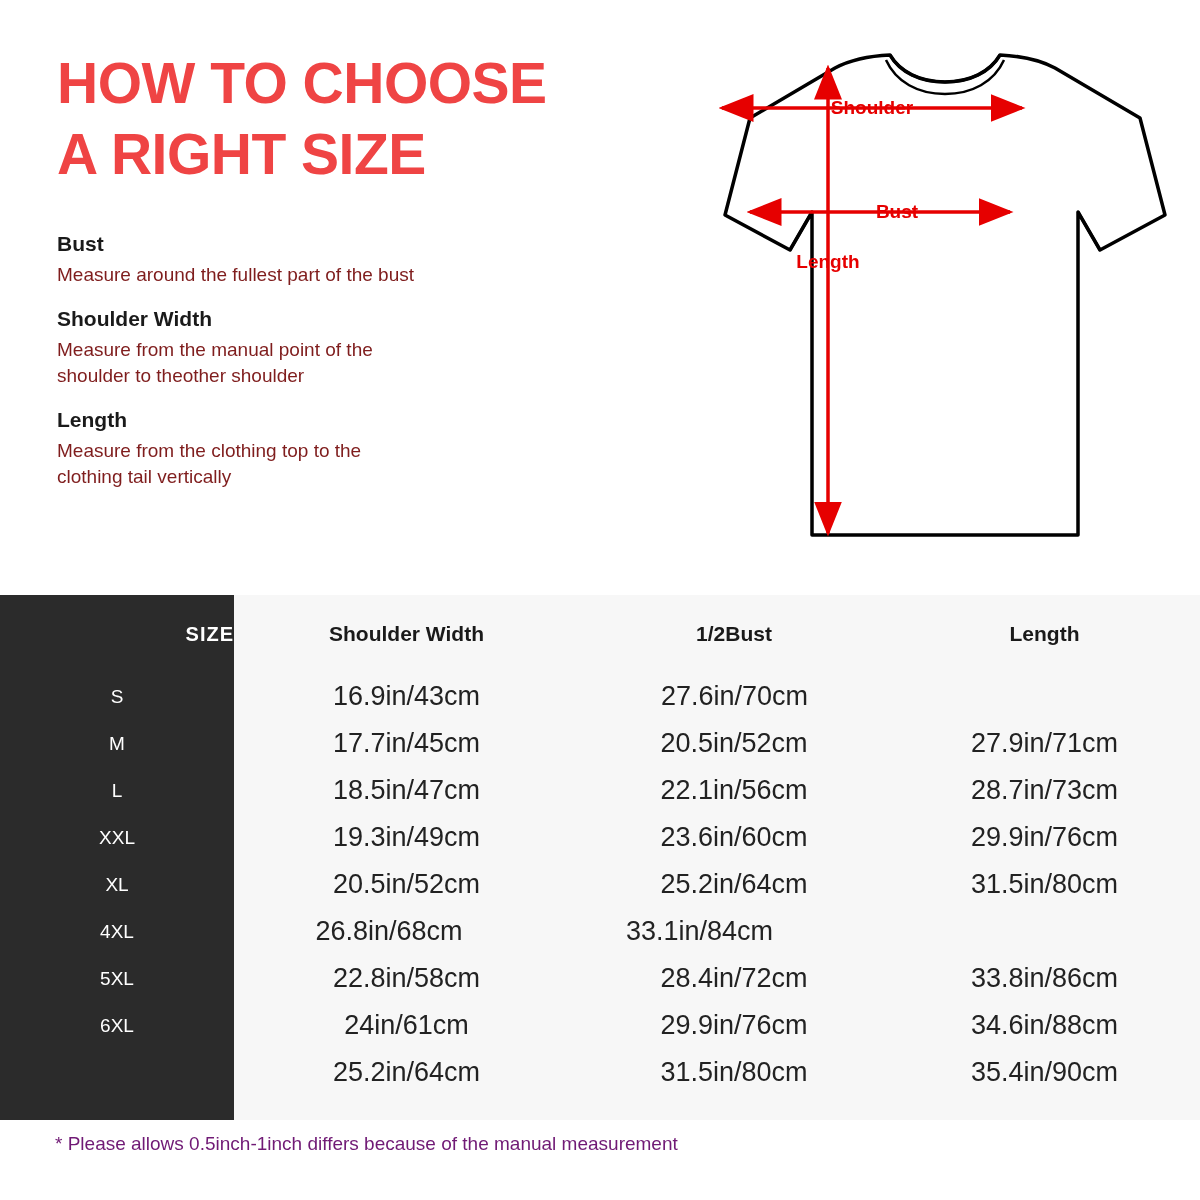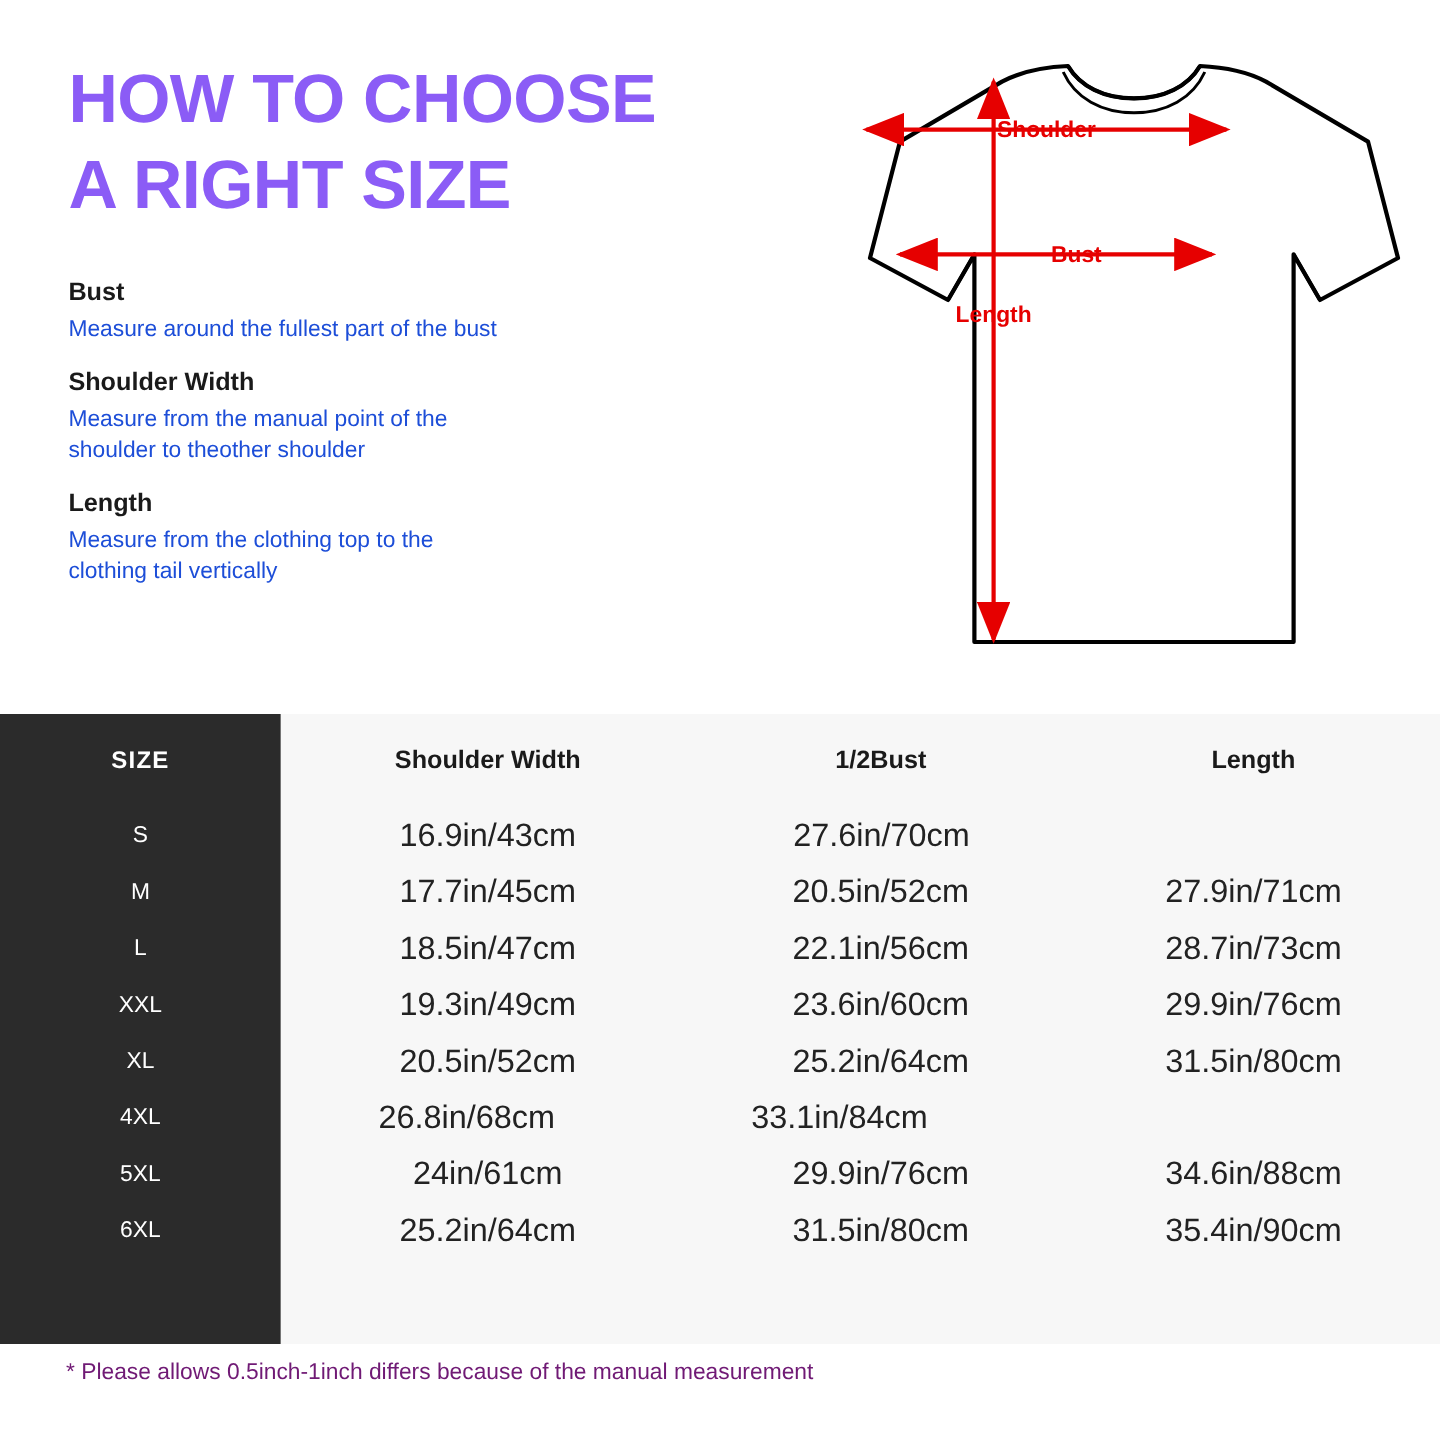--- a/index.html
+++ b/index.html
@@ -26,39 +26,39 @@
     height: 595px;
   }
   .headline {
     position: absolute;
     left: 57px;
     top: 48px;
     font-size: 57px;
     font-weight: bold;
     line-height: 1.24;
     letter-spacing: -0.5px;
-    color: #8b5cf6;
+    color: #ef4444;
     white-space: pre-line;
   }
   .defs {
     position: absolute;
     left: 57px;
     top: 232px;
     width: 520px;
   }
   .def-term {
     font-size: 21px;
     font-weight: bold;
     color: #1a1a1a;
     margin-bottom: 6px;
   }
   .def-desc {
     font-size: 19px;
     line-height: 1.4;
-    color: #1d4ed8;
+    color: #7f1d1d;
     margin-bottom: 18px;
     white-space: pre-line;
   }
 
   .shirt-wrap {
     position: absolute;
     left: 600px;
     top: 30px;
     width: 570px;
     height: 540px;
@@ -93,21 +93,21 @@
   .head-row {
     height: 78px;
   }
   .body-row {
     height: 47px;
   }
   .size-head {
     font-size: 20px;
     font-weight: bold;
     letter-spacing: 1px;
-    text-align: center;
+    text-align: right;
     width: 100%;
   }
   .size-cell {
     font-size: 19px;
     text-align: center;
     width: 100%;
     color: #ffffff;
   }
   .data-head {
     font-size: 21px;
@@ -272,20 +272,25 @@
       <div class="row body-row">
         <div class="data-cell c1">20.5in/52cm</div>
         <div class="data-cell c2">25.2in/64cm</div>
         <div class="data-cell c3">31.5in/80cm</div>
       </div>
       <div class="row body-row">
         <div class="data-cell c2">26.8in/68cm</div>
         <div class="data-cell c3">33.1in/84cm</div>
       </div>
       <div class="row body-row">
+        <div class="data-cell c1">22.8in/58cm</div>
+        <div class="data-cell c2">28.4in/72cm</div>
+        <div class="data-cell c3">33.8in/86cm</div>
+      </div>
+      <div class="row body-row">
         <div class="data-cell c1">24in/61cm</div>
         <div class="data-cell c2">29.9in/76cm</div>
         <div class="data-cell c3">34.6in/88cm</div>
       </div>
       <div class="row body-row">
         <div class="data-cell c1">25.2in/64cm</div>
         <div class="data-cell c2">31.5in/80cm</div>
         <div class="data-cell c3">35.4in/90cm</div>
       </div>
     </div>

